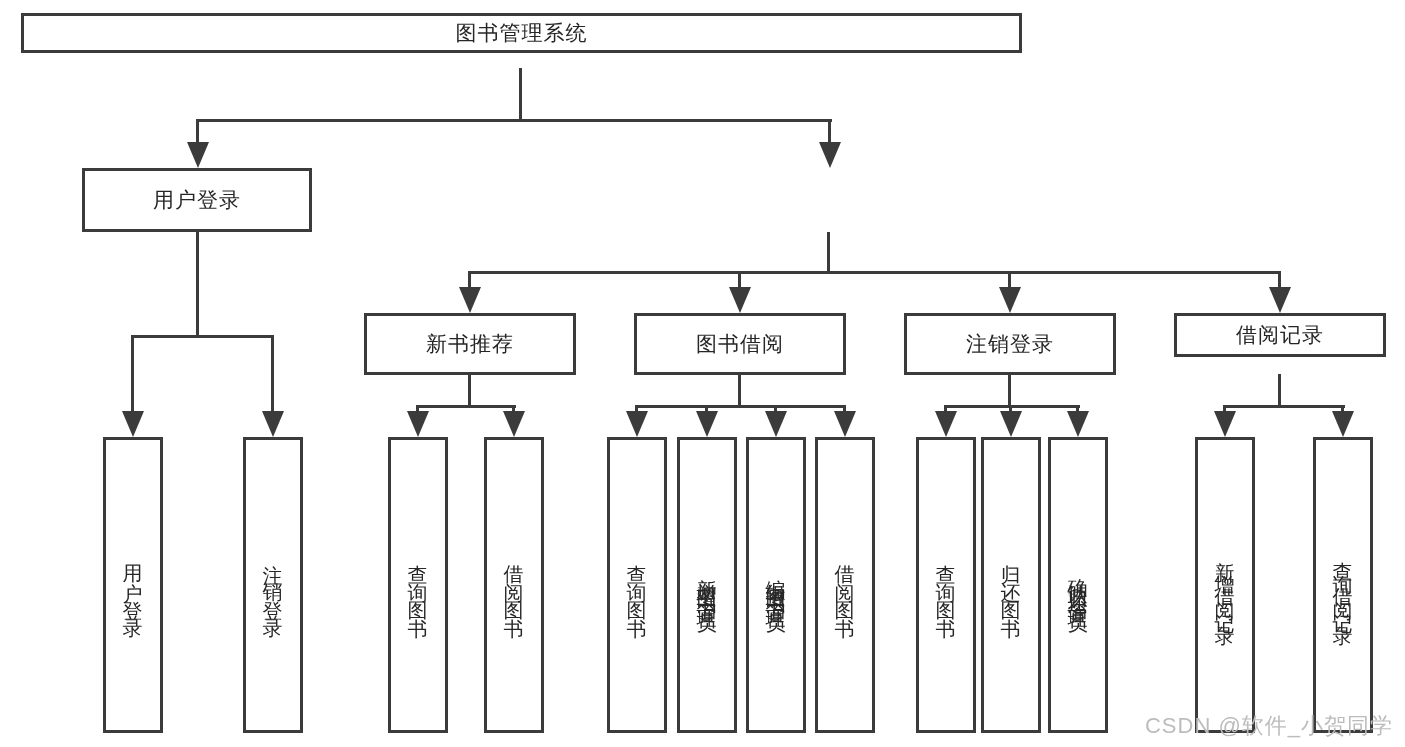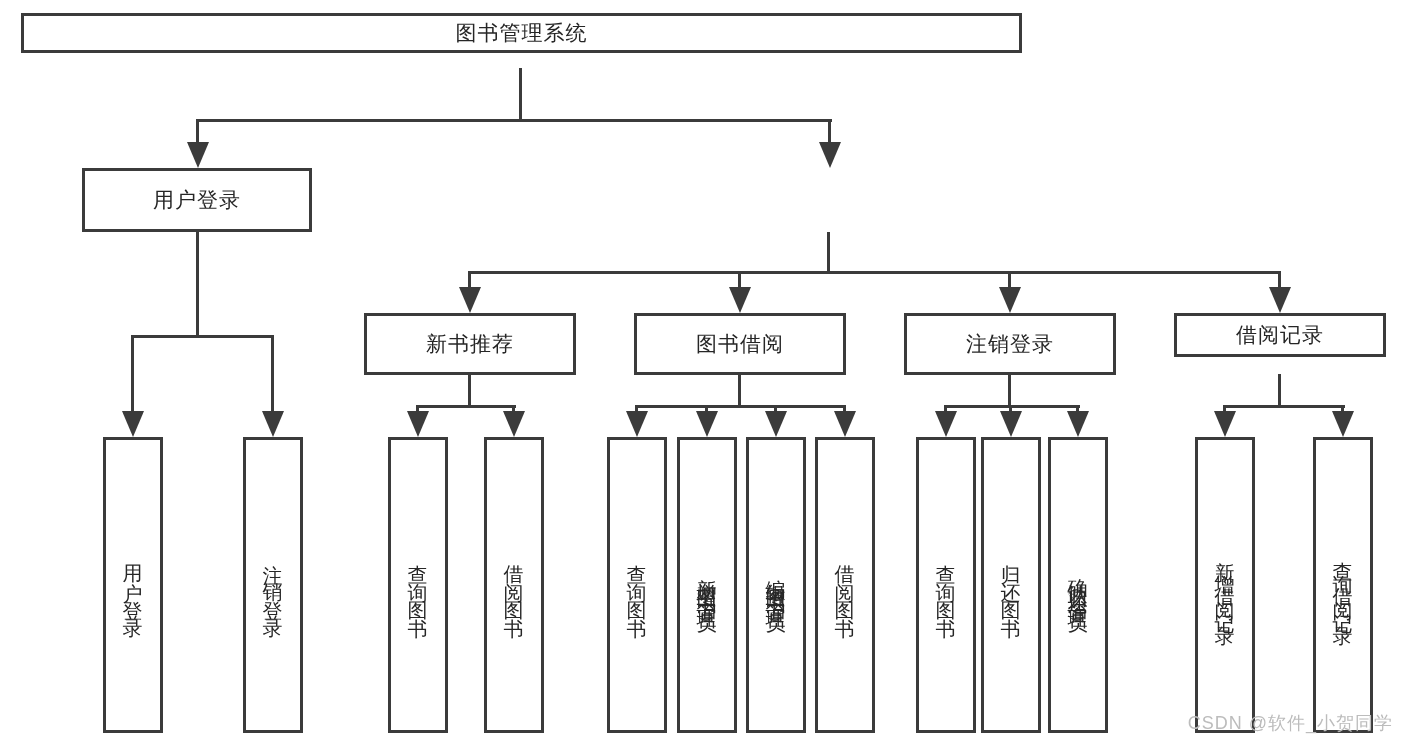--- a/index.html
+++ b/index.html
@@ -24,21 +24,21 @@
   .sp-sm{letter-spacing:5px;}
   .h{position:absolute;height:3px;background:var(--line,#3b3b3b);z-index:1;}
   .v{position:absolute;width:3px;background:var(--line,#3b3b3b);z-index:1;}
   .a{
     position:absolute;width:0;height:0;z-index:1;display:block;
     border-left:11px solid transparent;border-right:11px solid transparent;
     border-top:26px solid var(--line,#3b3b3b);
   }
   .watermark{
     position:absolute;right:12px;top:711px;z-index:3;
-    font-size:18px;color:var(--watermark,#bcbcbc);letter-spacing:1px;
+    font-size:22px;color:var(--watermark,#bcbcbc);letter-spacing:1px;
   }
 </style>
 </head>
 <body>
 
 <div class="canvas">
 
   <div class="box" style="left:21px;top:13px;width:1001px;height:40px">
     <span>图书管理系统</span>
   </div>

